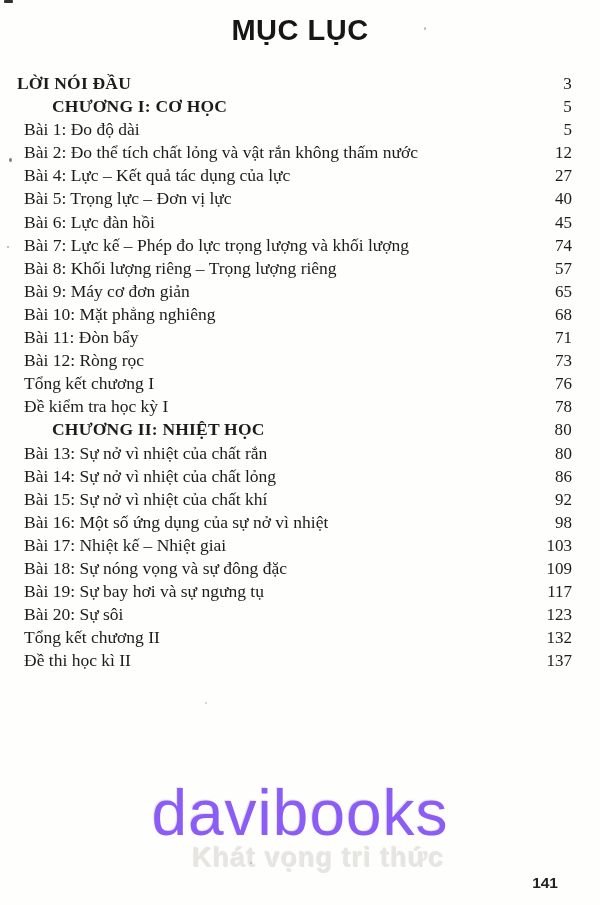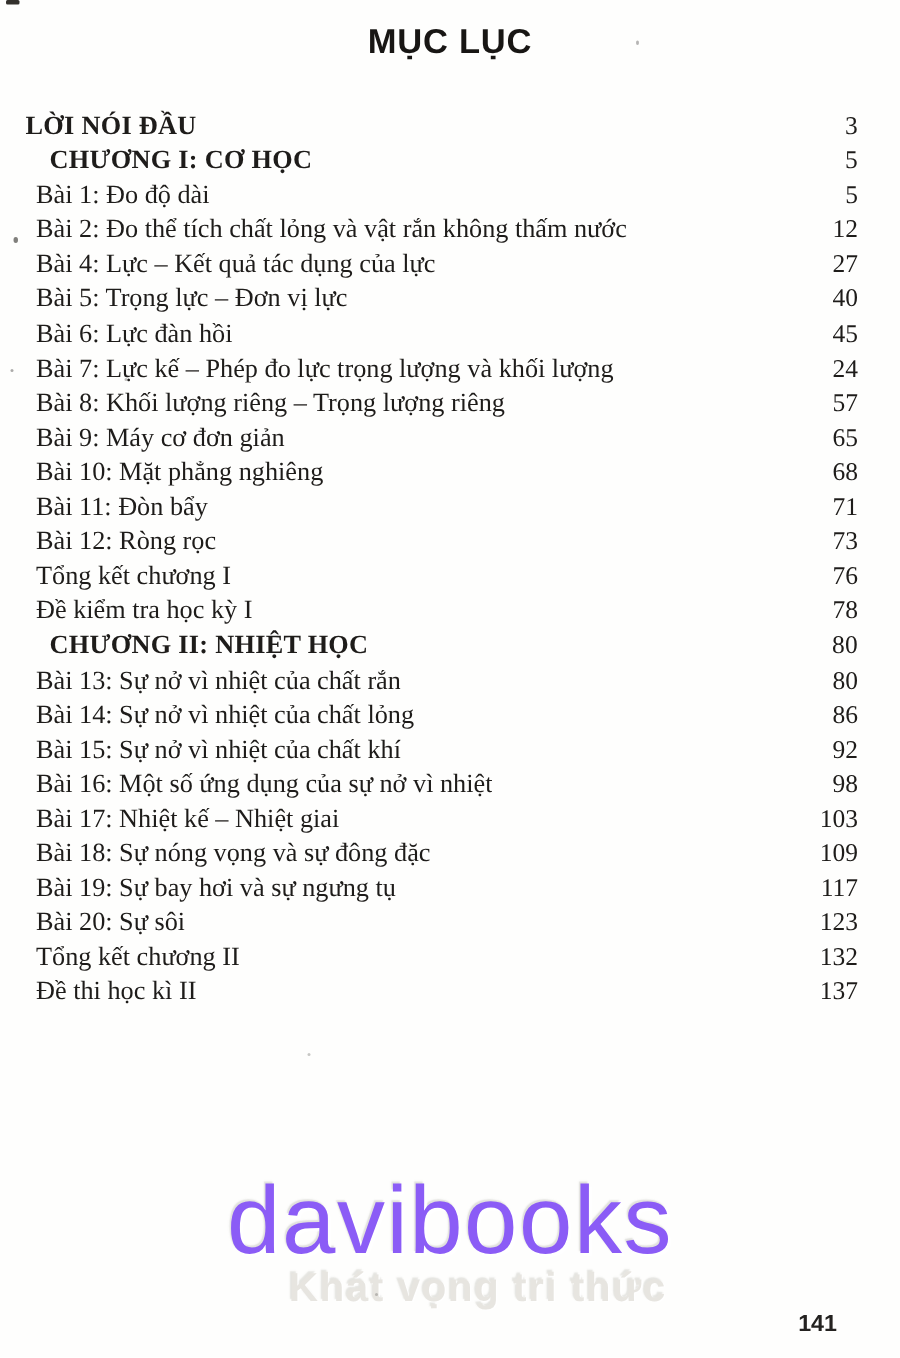--- a/index.html
+++ b/index.html
@@ -13,40 +13,40 @@
   .page {
     position: absolute; inset: 0;
     background: #fefefd;
   }
   .doc-title {
     position: absolute;
     top: 14px; left: 0; right: 0;
     text-align: center;
     font-family: "Liberation Sans", sans-serif;
     font-weight: 700;
-    font-size: 23px;
+    font-size: 29px;
     letter-spacing: 0.5px;
     color: #181614;
   }
   .toc {
     position: absolute;
     top: 72px; left: 0; right: 28px;
   }
   .toc-row {
     display: flex;
     justify-content: space-between;
     align-items: baseline;
     line-height: 23.1px;
     font-size: 17.5px;
     color: #1e1c1a;
     white-space: nowrap;
   }
   .toc-row .toc-entry-title { overflow: hidden; }
   .lvl0 { padding-left: 17px; text-align: right; }
-  .lvl1 { padding-left: 33px; }
+  .lvl1 { padding-left: 52px; }
   .lvl2 { padding-left: 24px; }
   .bold { font-weight: 700; letter-spacing: 0.2px; }
   .toc-page {
     font-weight: 400;
     font-size: 17px;
     padding-left: 10px;
     color: #1e1c1a;
   }
   .watermark {
     position: absolute;
@@ -127,21 +127,21 @@
       <div class="toc-row lvl2">
         <span class="toc-entry-title">Bài 5: Trọng lực – Đơn vị lực</span>
         <span class="toc-page">40</span>
       </div>
       <div class="toc-row lvl2">
         <span class="toc-entry-title">Bài 6: Lực đàn hồi</span>
         <span class="toc-page">45</span>
       </div>
       <div class="toc-row lvl2">
         <span class="toc-entry-title">Bài 7: Lực kế – Phép đo lực trọng lượng và khối lượng</span>
-        <span class="toc-page">24</span>
+        <span class="toc-page">74</span>
       </div>
       <div class="toc-row lvl2">
         <span class="toc-entry-title">Bài 8: Khối lượng riêng – Trọng lượng riêng</span>
         <span class="toc-page">57</span>
       </div>
       <div class="toc-row lvl2">
         <span class="toc-entry-title">Bài 9: Máy cơ đơn giản</span>
         <span class="toc-page">65</span>
       </div>
       <div class="toc-row lvl2">

